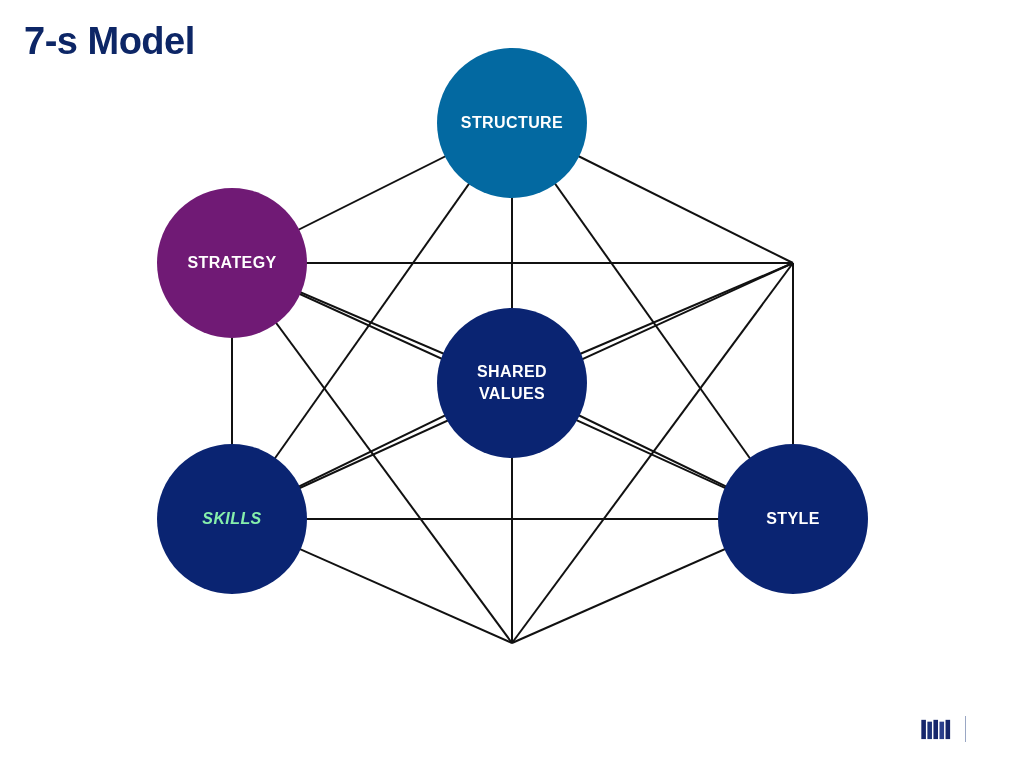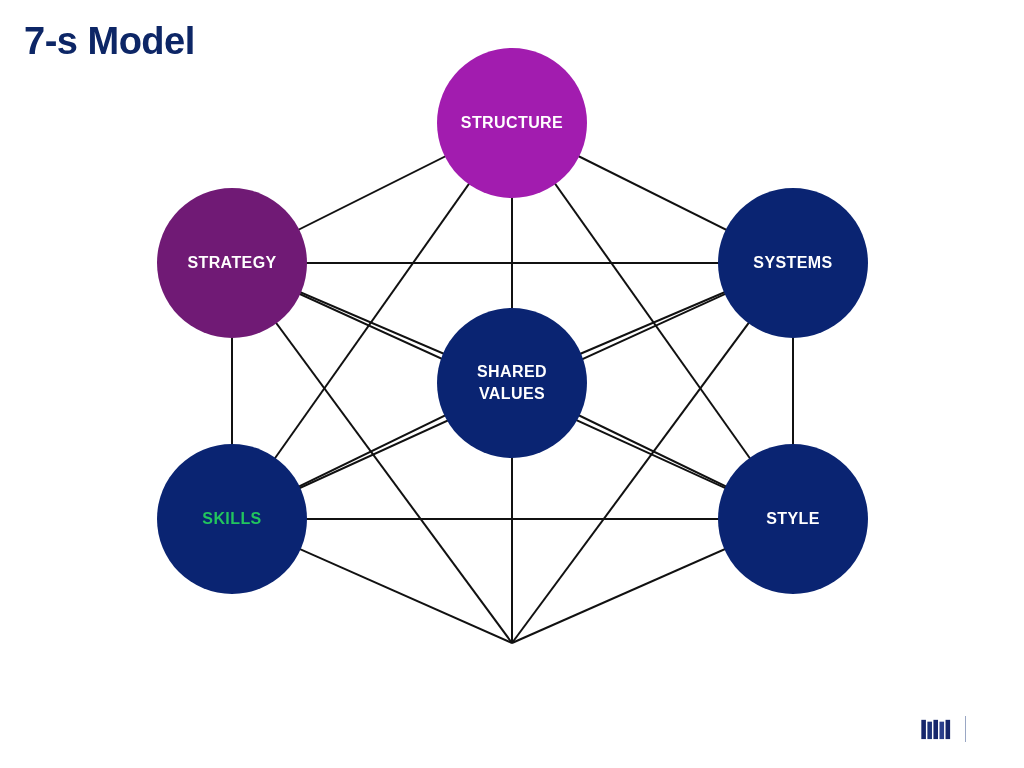--- a/index.html
+++ b/index.html
@@ -128,31 +128,28 @@
         <line x1="793" y1="519" x2="232" y2="263" stroke="#111111" stroke-width="2"></line>
         <line x1="793" y1="519" x2="512" y2="383" stroke="#111111" stroke-width="2"></line>
         <line x1="512" y1="643" x2="232" y2="519" stroke="#111111" stroke-width="2"></line>
         <line x1="512" y1="643" x2="232" y2="263" stroke="#111111" stroke-width="2"></line>
         <line x1="512" y1="643" x2="512" y2="383" stroke="#111111" stroke-width="2"></line>
         <line x1="232" y1="519" x2="232" y2="263" stroke="#111111" stroke-width="2"></line>
         <line x1="232" y1="519" x2="512" y2="383" stroke="#111111" stroke-width="2"></line>
         <line x1="232" y1="263" x2="512" y2="383" stroke="#111111" stroke-width="2"></line>
       </svg>
     <div id="node-layer">
-        <div class="node" style="left: 437px; top: 48px; width: 150px; height: 150px; background: #a21caf;">
+        <div class="node" style="left: 437px; top: 48px; width: 150px; height: 150px; background: #0369a1;">
           <span class="node-label" style="color: rgb(255, 255, 255);">STRUCTURE</span>
-        </div>
-        <div class="node" style="left: 718px; top: 188px; width: 150px; height: 150px; background: rgb(10, 36, 114);">
-          <span class="node-label" style="color: rgb(255, 255, 255);">SYSTEMS</span>
         </div>
         <div class="node" style="left: 718px; top: 444px; width: 150px; height: 150px; background: rgb(10, 36, 114);">
           <span class="node-label" style="color: rgb(255, 255, 255);">STYLE</span>
         </div>
         <div class="node" style="left: 157px; top: 444px; width: 150px; height: 150px; background: rgb(10, 36, 114);">
-          <span class="node-label" style="color: #22c55e;">SKILLS</span>
+          <span class="node-label" style="color: #86efac; font-style: italic;">SKILLS</span>
         </div>
         <div class="node" style="left: 157px; top: 188px; width: 150px; height: 150px; background: #701a75;">
           <span class="node-label" style="color: rgb(255, 255, 255);">STRATEGY</span>
         </div>
         <div class="node" style="left: 437px; top: 308px; width: 150px; height: 150px; background: rgb(10, 36, 114);">
           <span class="node-label" style="color: rgb(255, 255, 255);">SHARED
 VALUES</span>
         </div>
       </div>
   </div>

